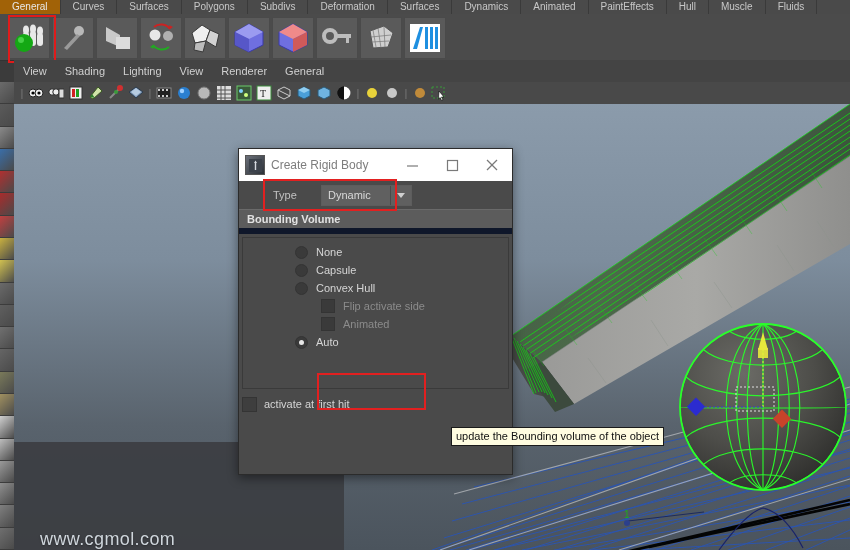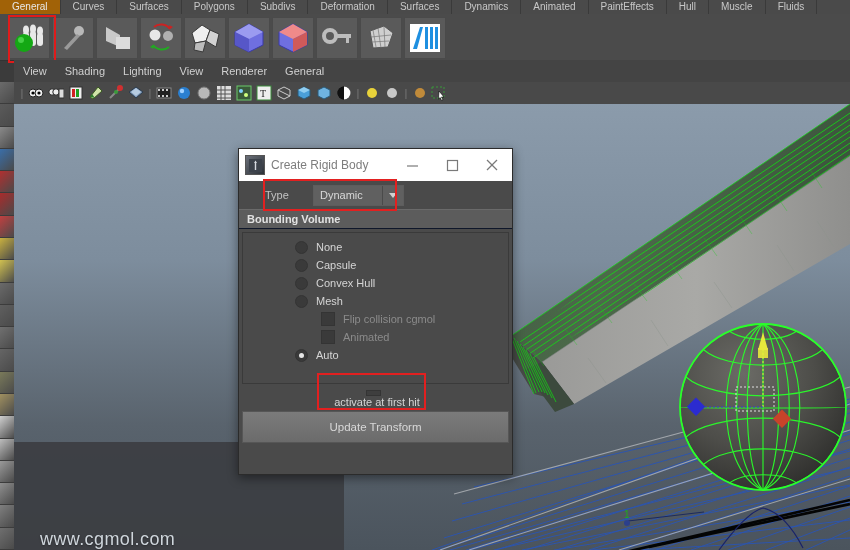--- a/index.html
+++ b/index.html
@@ -98,21 +98,21 @@
   .dlg-icon svg{display:block;}
   .dlg-title-text{font-size:12px;color:#7d7d7d;flex:1;}
   .dlg-ctrls{display:flex;align-items:center;height:32px;}
   .dlg-btn{
     width:40px;height:32px;display:flex;align-items:center;justify-content:center;
     color:#6e6e6e;
   }
   .dlg-body{position:relative;height:293px;background:#4a4a4a;}
 
   .row-type{
-    height:28px;background:#4a4a4a;display:flex;align-items:center;padding-left:26px;
+    height:28px;background:#4a4a4a;display:flex;align-items:center;padding-left:34px;
   }
   .lbl-type{font-size:11px;color:#c2c2c2;width:48px;}
   .combo{
     display:flex;height:19px;border:1px solid #5d5d5d;background:#000000;
   }
   .combo-val{
     width:62px;height:19px;line-height:19px;background:#606060;
     font-size:11px;color:#d8d8d8;padding-left:6px;
     border-right:1px solid #4a4a4a;
   }
@@ -120,21 +120,21 @@
     width:20px;height:19px;background:#606060;display:flex;
     align-items:center;justify-content:center;
   }
   .combo-arrow i{
     display:block;width:0;height:0;border-left:4px solid transparent;
     border-right:4px solid transparent;border-top:5px solid #d0d0d0;
   }
 
   .section-hdr{
     height:18px;background:#5c5c5c;border-top:1px solid #6a6a6a;
-    border-bottom:1px solid #0f172a;
+    border-bottom:6px solid #0f172a;
     display:flex;align-items:center;padding-left:8px;
     font-size:11px;font-weight:bold;color:#e2e2e2;
   }
 
   .group{
     margin:3px 3px 0 3px;border:1px solid #3a3a3a;background:#4a4a4a;
     height:152px;padding-top:5px;box-sizing:border-box;text-align:right;
   }
   .radio-row{display:flex;align-items:center;height:18px;padding-left:52px;}
   .radio-row.indent{padding-left:78px;}
@@ -146,21 +146,21 @@
   .rb.on{background:#3a3a3a;}
   .rb.on::after{content:"";width:5px;height:5px;border-radius:50%;background:#e6e6e6;display:block;}
   .rb-lbl{font-size:11px;color:#d5d5d5;}
   .cb{
     width:12px;height:12px;background:#3a3a3a;border:1px solid #343434;
     margin-right:8px;flex:none;
   }
   .cb-lbl{font-size:11px;color:#8b8b8b;}
 
   .activate-row{
-    display:flex;align-items:center;height:18px;margin-top:6px;padding-left:3px;flex-direction:column;
+    display:flex;align-items:center;height:18px;margin-top:6px;padding-left:3px;
   }
   .activate-row .cb2{
     width:13px;height:13px;background:#3e3e3e;border:1px solid #343434;margin-right:7px;
   }
   .activate-row .lbl{font-size:11px;color:#d5d5d5;}
 
   .btn-bar{
     margin:3px 3px 0 3px;height:30px;
     background:linear-gradient(180deg,#7b7b7b,#6b6b6b);
     border:1px solid #565656;
@@ -690,46 +690,40 @@
             <div class="rb-lbl">None</div>
           </div>
           <div class="radio-row">
             <div class="rb"></div>
             <div class="rb-lbl">Capsule</div>
           </div>
           <div class="radio-row">
             <div class="rb"></div>
             <div class="rb-lbl">Convex Hull</div>
           </div>
-          <div class="radio-row">
-            <div class="rb"></div>
-            <div class="rb-lbl">Mesh</div>
-          </div>
           <div class="radio-row indent">
             <div class="cb"></div>
-            <div class="cb-lbl">Flip collision cgmol</div>
+            <div class="cb-lbl">Flip activate side</div>
           </div>
           <div class="radio-row indent">
             <div class="cb"></div>
             <div class="cb-lbl">Animated</div>
           </div>
           <div class="radio-row">
             <div class="rb on"></div>
             <div class="rb-lbl">Auto</div>
           </div>
         </div>
 
       <div class="activate-row">
         <div class="cb2"></div>
         <div class="lbl">activate at first hit</div>
       </div>
 
-      <div class="btn-bar">
-        <div class="t">Update Transform</div>
-      </div>
     </div>
 
     <div class="hl" style="left:24px;top:30px;width:130px;height:28px;"></div>
     <div class="hl" style="left:78px;top:224px;width:105px;height:33px;"></div>
   </div>
 
+  <div class="tooltip">update the Bounding volume of the object</div>
 
 </div>
 
 </body></html>

